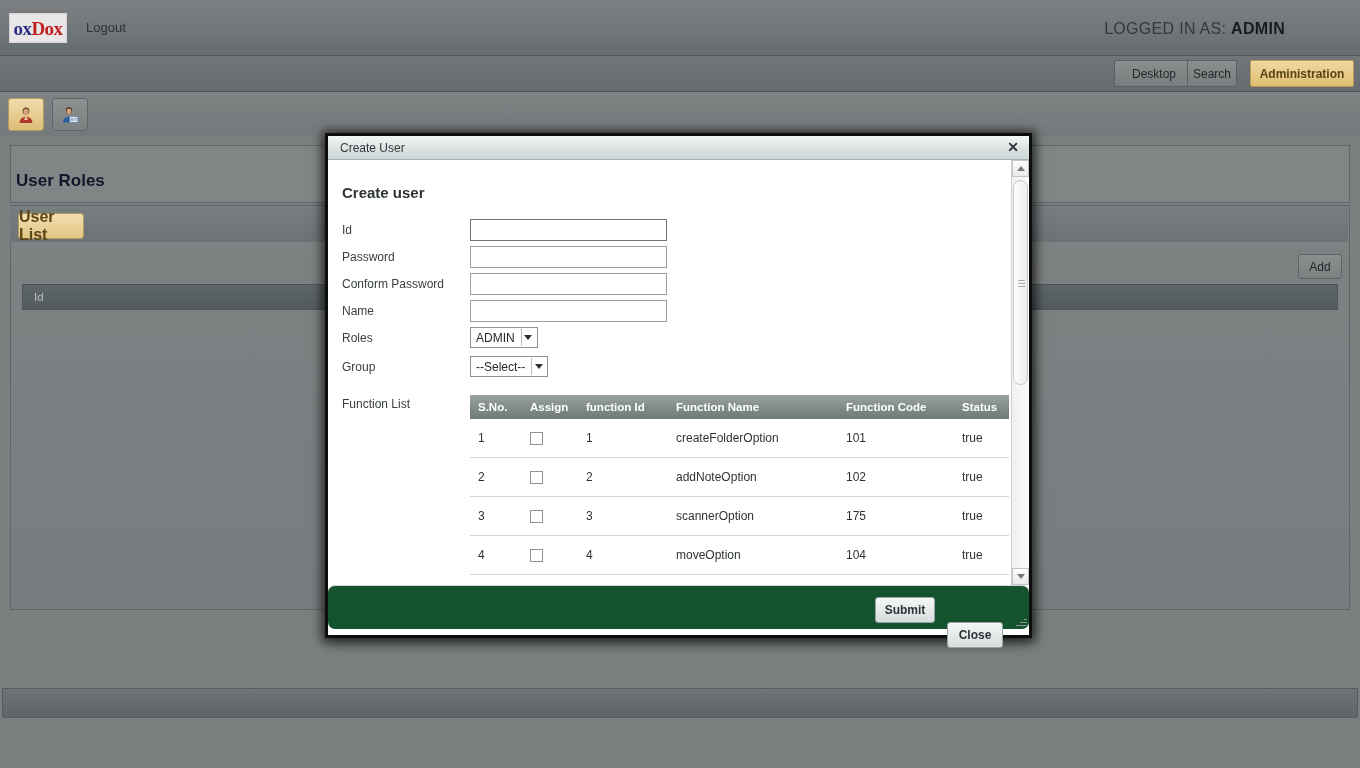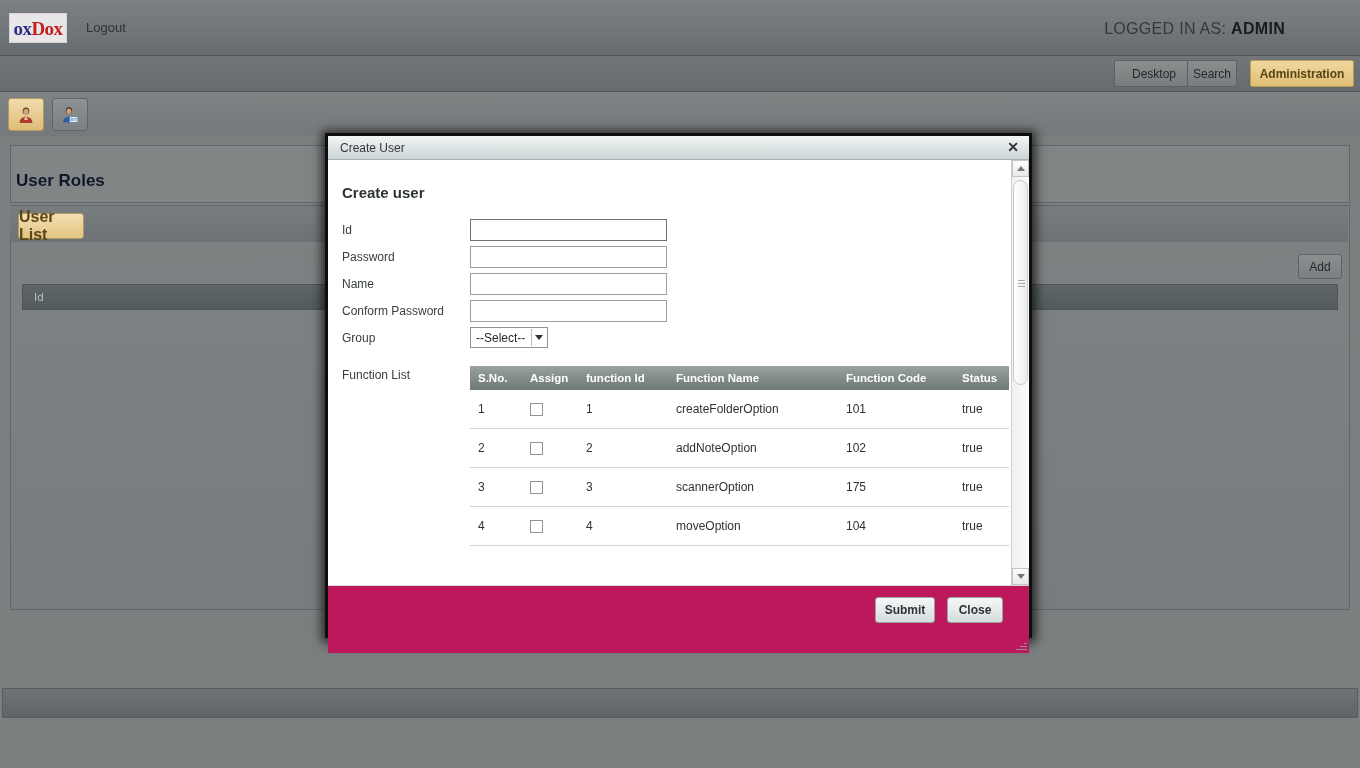--- a/index.html
+++ b/index.html
@@ -272,34 +272,35 @@
     cursor: pointer;
   }
   #sb-grip {
     position: absolute; left: 4px; top: 50%; margin-top: -3px;
     width: 7px; height: 6px;
   }
   #sb-grip span { display: block; height: 1px; background: #a9a9a9; margin-bottom: 2px; }
 
   #modal-footer {
     position: relative;
-    height: 68px;
-    background: #be185d;
+    height: 44px;
+    background: #14532d;
     border-top: 1px solid #d4d8d9;
+    border-radius: 7px;
   }
   .mbtn {
     position: absolute; top: 11px; height: 26px;
     border: 1px solid #9aa2a4; border-radius: 3px;
     background: linear-gradient(to bottom, #f4f7f7 0%, #d6dddd 100%);
     font-size: 12px; font-weight: bold; color: #2d3335;
     display: flex; align-items: center; justify-content: center;
     cursor: pointer;
   }
   #btn-submit { right: 94px; width: 60px; }
-  #btn-close  { right: 26px; width: 56px; }
+  #btn-close  { right: 26px; width: 56px; margin-top: 25px; }
   #resize-grip {
     position: absolute; right: 2px; bottom: 2px; width: 13px; height: 13px;
     cursor: nwse-resize;
   }
   #resize-grip i {
     position: absolute; right: 0; background: #8d9394; height: 1px;
   }
 </style>
 </head>
 <body>
@@ -369,26 +370,37 @@
 
       <div class="formrow">
         <span class="lbl">Id</span>
         <span class="fld"><input class="txtinput focused" type="text" value="" style=""></span>
       </div>
       <div class="formrow">
         <span class="lbl">Password</span>
         <span class="fld"><input class="txtinput" type="password" value="" style=""></span>
       </div>
       <div class="formrow">
+        <span class="lbl">Conform Password</span>
+        <span class="fld"><input class="txtinput" type="password" value="" style=""></span>
+      </div>
+      <div class="formrow">
         <span class="lbl">Name</span>
         <span class="fld"><input class="txtinput" type="text" value="" style=""></span>
       </div>
-      <div class="formrow">
-        <span class="lbl">Conform Password</span>
-        <span class="fld"><input class="txtinput" type="password" value="" style=""></span>
+      <div class="formrow" style="height:29px">
+        <span class="lbl">Roles</span>
+        <span class="fld">
+          <span class="sel">
+            <span>ADMIN</span>
+            <span class="selarrow">
+                <i></i>
+              </span>
+          </span>
+        </span>
       </div>
       <div class="formrow" style="height:29px">
         <span class="lbl">Group</span>
         <span class="fld">
           <span class="sel">
             <span>--Select--</span>
             <span class="selarrow">
                 <i></i>
               </span>
           </span>

